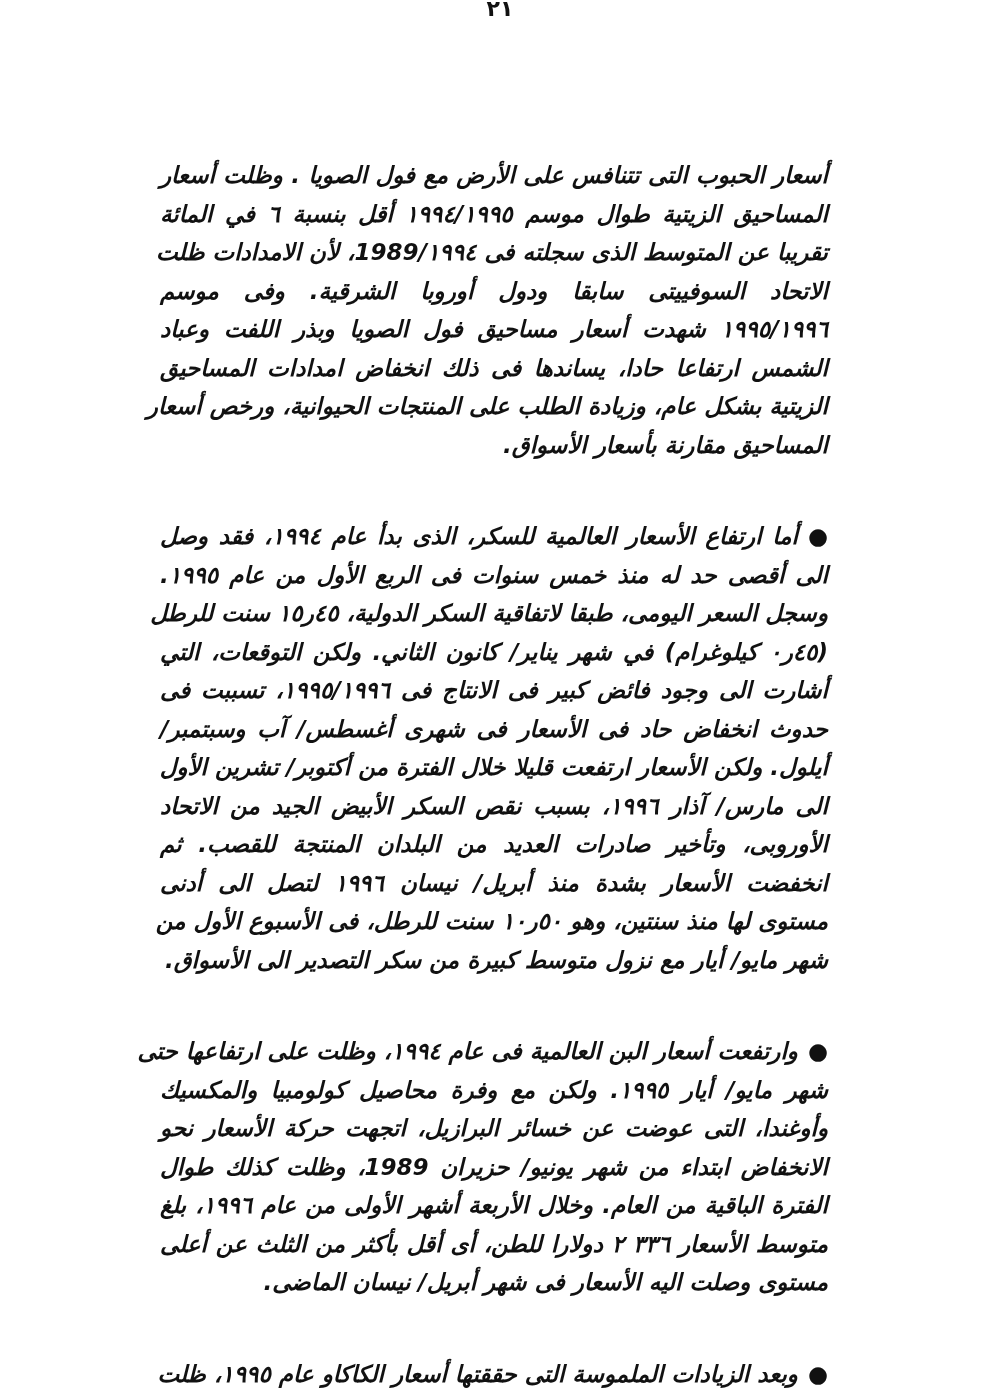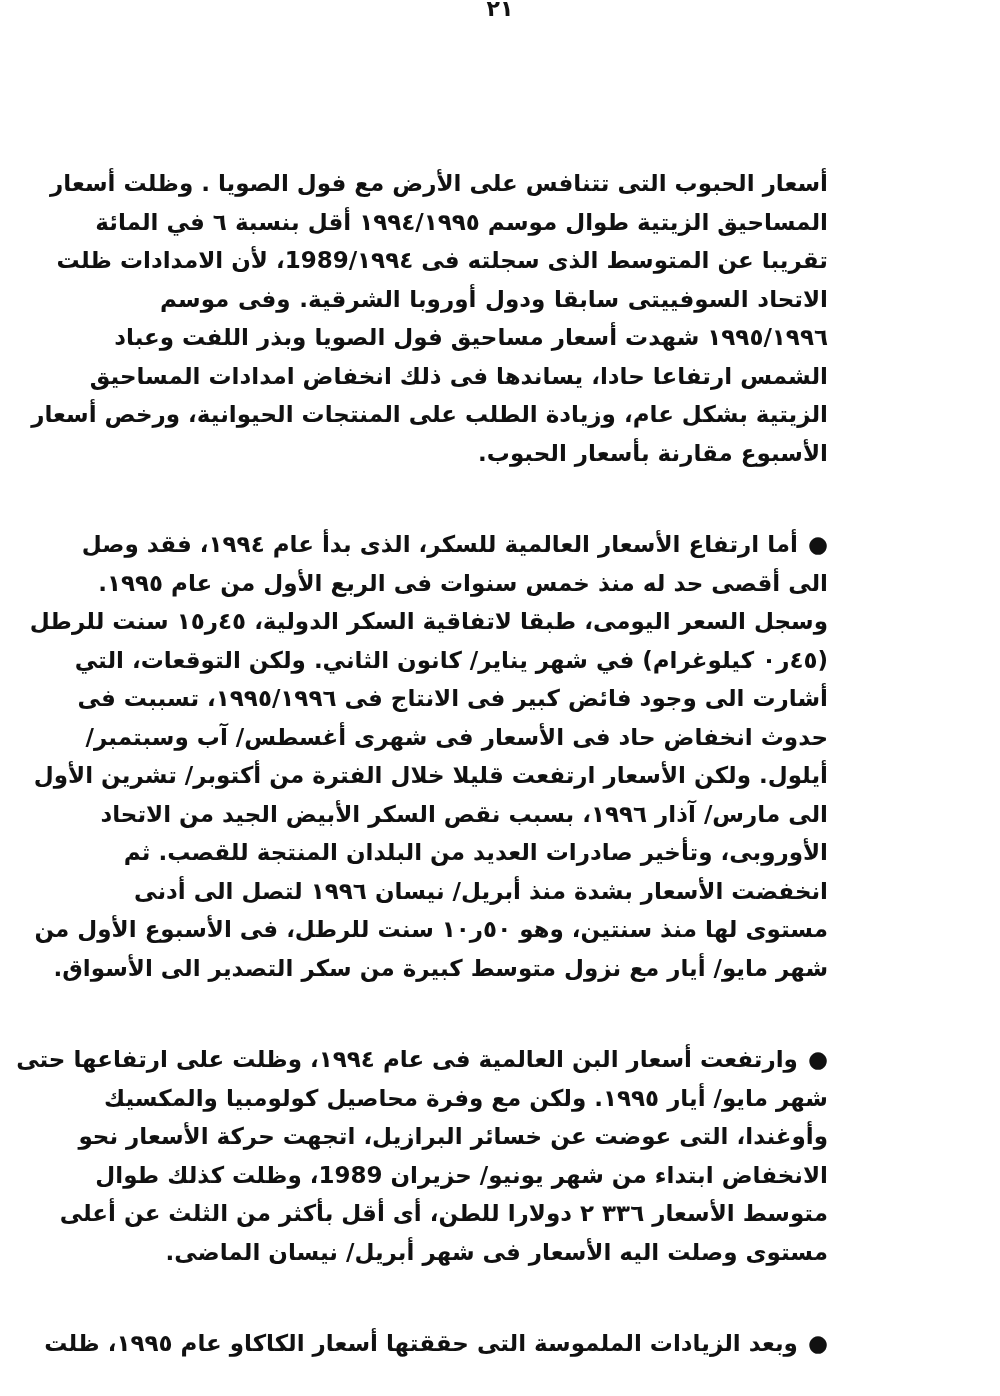--- a/index.html
+++ b/index.html
@@ -41,21 +41,22 @@
       display: block;
       white-space: nowrap;
       text-align: justify;
       text-align-last: justify;
       height: 38.5px;
     }
     .line.last {
       text-align-last: right;
     }
     .para {
-      margin: 16px 0 53px 0;
+      margin: 8px 0 53px 0;
+      font-style: italic;
     }
     .bullet {
       display: inline-block;
       margin-left: 10px;
     }
   </style>
 </head>
 <body>
 
 <div class="page-number">٢١</div>
@@ -63,21 +64,21 @@
 <div class="content">
 
   <div class="para">
     <span class="line">أسعار الحبوب التى تتنافس على الأرض مع فول الصويا . وظلت أسعار</span>
     <span class="line">المساحيق الزيتية طوال موسم ١٩٩٤/١٩٩٥ أقل بنسبة ٦ في المائة</span>
     <span class="line">تقريبا عن المتوسط الذى سجلته فى 1989/١٩٩٤، لأن الامدادات ظلت</span>
     <span class="line">الاتحاد السوفييتى سابقا ودول أوروبا الشرقية. وفى موسم</span>
     <span class="line">١٩٩٥/١٩٩٦ شهدت أسعار مساحيق فول الصويا وبذر اللفت وعباد</span>
     <span class="line">الشمس ارتفاعا حادا، يساندها فى ذلك انخفاض امدادات المساحيق</span>
     <span class="line">الزيتية بشكل عام، وزيادة الطلب على المنتجات الحيوانية، ورخص أسعار</span>
-    <span class="line last">الأسبوع مقارنة بأسعار الحبوب.</span>
+    <span class="line last">المساحيق مقارنة بأسعار الأسواق.</span>
   </div>
 
   <div class="para">
     <span class="line"><span class="bullet">●</span><span>أما ارتفاع الأسعار العالمية للسكر، الذى بدأ عام ١٩٩٤، فقد وصل</span></span>
     <span class="line">الى أقصى حد له منذ خمس سنوات فى الربع الأول من عام ١٩٩٥.</span>
     <span class="line">وسجل السعر اليومى، طبقا لاتفاقية السكر الدولية، ٤٥ر١٥ سنت للرطل</span>
     <span class="line">(٤٥ر٠ كيلوغرام) في شهر يناير/ كانون الثاني. ولكن التوقعات، التي</span>
     <span class="line">أشارت الى وجود فائض كبير فى الانتاج فى ١٩٩٥/١٩٩٦، تسببت فى</span>
     <span class="line">حدوث انخفاض حاد فى الأسعار فى شهرى أغسطس/ آب وسبتمبر/</span>
     <span class="line">أيلول. ولكن الأسعار ارتفعت قليلا خلال الفترة من أكتوبر/ تشرين الأول</span>
@@ -86,20 +87,21 @@
     <span class="line">انخفضت الأسعار بشدة منذ أبريل/ نيسان ١٩٩٦ لتصل الى أدنى</span>
     <span class="line">مستوى لها منذ سنتين، وهو ٥٠ر١٠ سنت للرطل، فى الأسبوع الأول من</span>
     <span class="line last">شهر مايو/ أيار مع نزول متوسط كبيرة من سكر التصدير الى الأسواق.</span>
   </div>
 
   <div class="para">
     <span class="line"><span class="bullet">●</span><span>وارتفعت أسعار البن العالمية فى عام ١٩٩٤، وظلت على ارتفاعها حتى</span></span>
     <span class="line">شهر مايو/ أيار ١٩٩٥. ولكن مع وفرة محاصيل كولومبيا والمكسيك</span>
     <span class="line">وأوغندا، التى عوضت عن خسائر البرازيل، اتجهت حركة الأسعار نحو</span>
     <span class="line">الانخفاض ابتداء من شهر يونيو/ حزيران 1989، وظلت كذلك طوال</span>
+    <span class="line">الفترة الباقية من العام. وخلال الأربعة أشهر الأولى من عام ١٩٩٦، بلغ</span>
     <span class="line">متوسط الأسعار ٣٣٦ ٢ دولارا للطن، أى أقل بأكثر من الثلث عن أعلى</span>
     <span class="line last">مستوى وصلت اليه الأسعار فى شهر أبريل/ نيسان الماضى.</span>
   </div>
 
   <div class="para">
     <span class="line"><span class="bullet">●</span><span>وبعد الزيادات الملموسة التى حققتها أسعار الكاكاو عام ١٩٩٥، ظلت</span></span>
 
   </div>
 
 </div>

